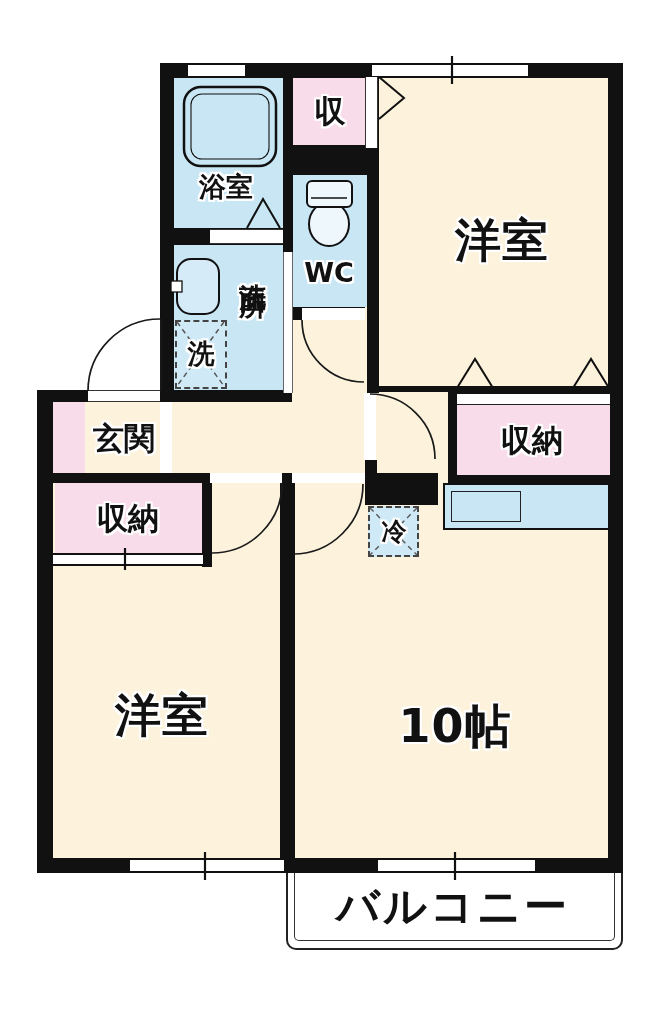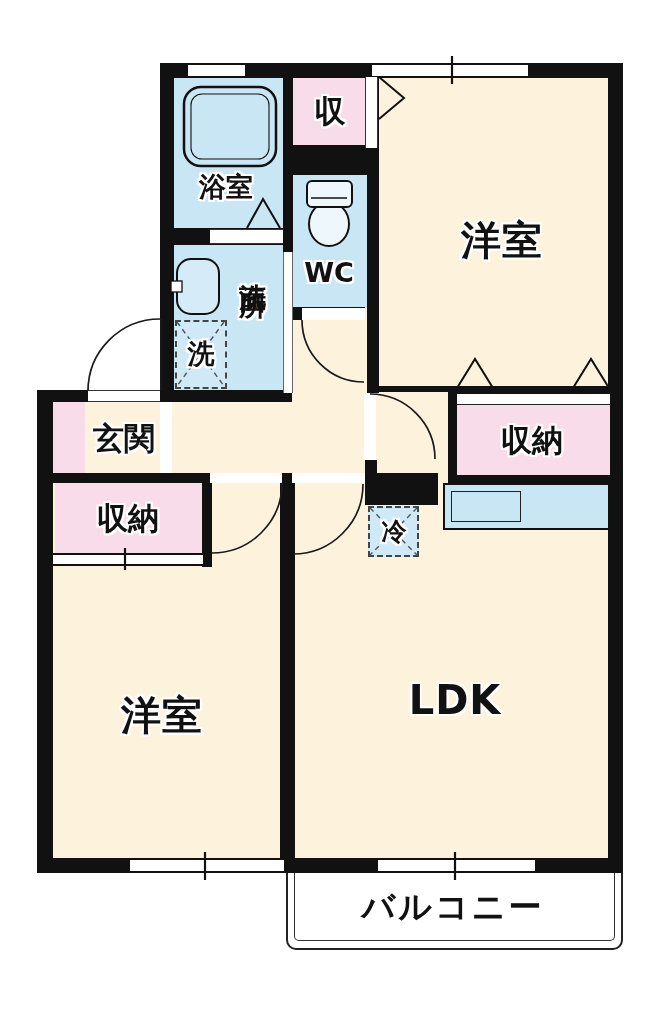--- a/index.html
+++ b/index.html
@@ -34,25 +34,25 @@
   .balc-outer { border: 2.2px solid #222; border-top: none; border-radius: 0 0 10px 10px; z-index: 2; background: #fff; }
   .balc-inner { border: 1.6px solid #333; border-top: none; border-radius: 0 0 5px 5px; z-index: 3; background: #fff; }
 
   svg.overlay { position: absolute; left: 0; top: 0; z-index: 7; pointer-events: none; }
 
   
   .lbl { position: absolute; z-index: 8; color: #111; font-weight: bold; white-space: nowrap;
          transform: translate(-50%, -50%); text-align: center; line-height: 1.15;
          text-shadow: -2px -2px 0 #fff, 2px -2px 0 #fff, -2px 2px 0 #fff, 2px 2px 0 #fff,
                       0 -2px 0 #fff, 0 2px 0 #fff, -2px 0 0 #fff, 2px 0 0 #fff; }
-  .lbl-room { font-size: 40px; letter-spacing: 1px; }
+  .lbl-room { font-size: 46px; letter-spacing: 1px; }
   .lbl-mid  { font-size: 31px; }
   .lbl-sm   { font-size: 27px; }
   .lbl-vert { writing-mode: vertical-rl; text-orientation: upright; transform: translate(-50%, 0); letter-spacing: 4px; }
-  .lbl-balc { font-size: 33px; letter-spacing: 3px; }
+  .lbl-balc { font-size: 43px; letter-spacing: 3px; }
 </style>
 </head>
 <body>
 
 <div class="plan">
 
   <div class="abs floor" style="left:174px;top:78px;width:434px;height:324px;"></div>
   <div class="abs floor" style="left:53px;top:402px;width:555px;height:456px;"></div>
 
   <div class="abs wet" style="left:174px;top:78px;width:109px;height:150px;"></div>
@@ -168,17 +168,18 @@
   <div class="lbl lbl-mid" style="left:128px;top:519px;">収納</div>
   <div class="lbl lbl-mid" style="left:532px;top:441px;">収納</div>
   <div class="lbl lbl-sm" style="left:394px;top:532px;font-size:25px;">冷</div>
   <div class="lbl lbl-room" style="left:502px;top:240px;">
     <span>洋室</span><br>
   </div>
   <div class="lbl lbl-room" style="left:162px;top:715px;">
     <span>洋室</span><br>
   </div>
   <div class="lbl lbl-room" style="left:455px;top:700px;">
-    <span>LDK</span><br>
+    <br>
+    <span>10帖</span>
   </div>
   <div class="lbl lbl-balc" style="left:453px;top:907px;">バルコニー</div>
 
 </div>
 
 </body></html>

